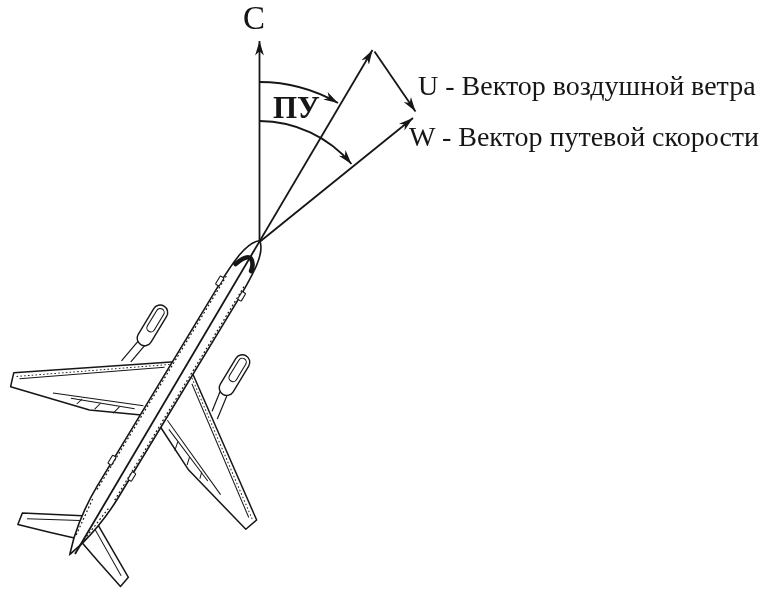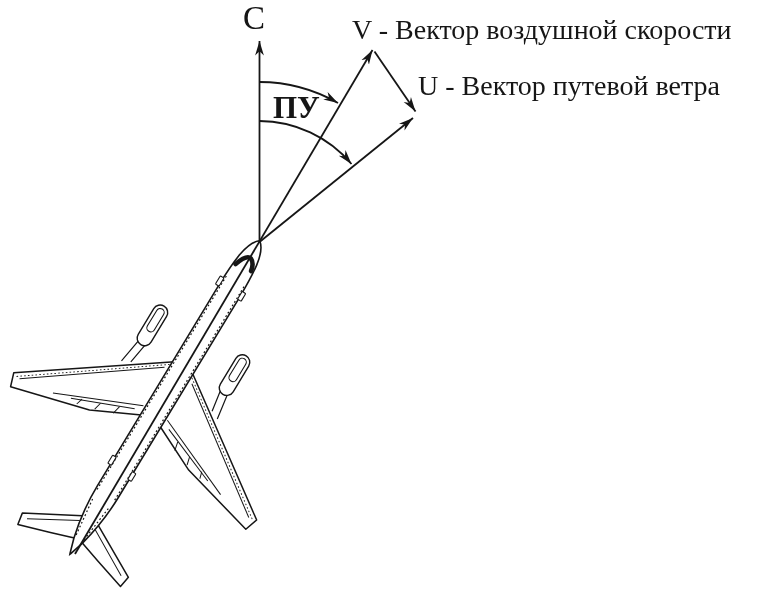--- a/index.html
+++ b/index.html
@@ -93,16 +93,16 @@
     <line x1="374.5" y1="51.5" x2="415.5" y2="111.5" stroke="#161616" stroke-width="1.8" marker-end="url(#arrow)"></line>
 
     <path d="M 259.5,82 A 159,159 0 0 1 338,103" fill="none" stroke="#161616" stroke-width="1.8" marker-end="url(#arrow)"></path>
 
     <path d="M 259.5,121 A 121,121 0 0 1 351.5,164" fill="none" stroke="#161616" stroke-width="1.8" marker-end="url(#arrow)"></path>
   </svg>
 
   <div class="lbl lbl-north">С</div>
   <div class="lbl lbl-track">ПУ</div>
 
-  <div class="lbl lbl-v">V - Вектор воздушной скорости</div>
-  <div class="lbl lbl-u">U - Вектор путевой ветра</div>
+  <div class="lbl lbl-u">U - Вектор воздушной ветра</div>
+  <div class="lbl lbl-w">W - Вектор путевой скорости</div>
 
 </div>
 
 </body></html>

